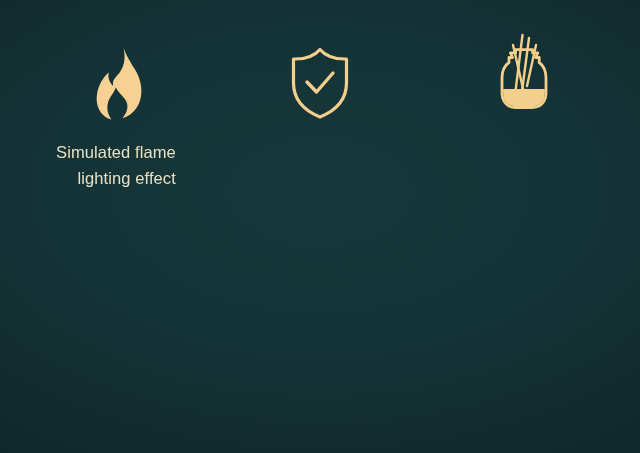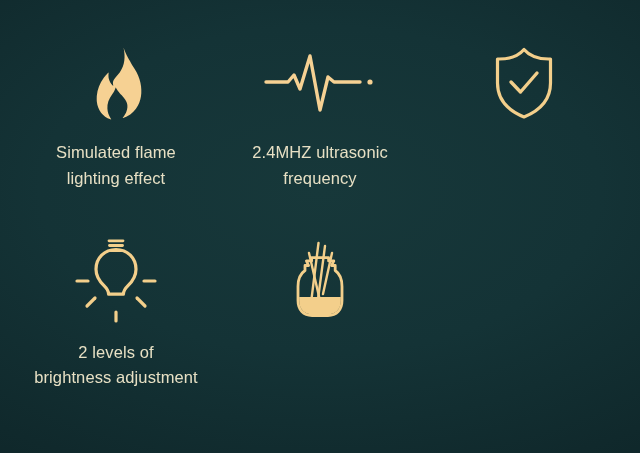--- a/index.html
+++ b/index.html
@@ -48,21 +48,21 @@
     display: flex;
     align-items: center;
     justify-content: center;
   }
   .icon-wrap svg {
     display: block;
     overflow: visible;
   }
   .feature-label {
     margin-top: 14px;
-    text-align: center;
+    text-align: right;
     color: #e7e0c4;
     font-size: 16.5px;
     line-height: 1.55;
     letter-spacing: 0.1px;
     max-width: 205px;
     white-space: pre-line;
   }
   .feature-cell.row2 .feature-label {
     margin-top: 16px;
   }
@@ -76,62 +76,31 @@
     <div class="feature-cell">
       <div class="icon-wrap">
         <svg width="66" height="74" viewBox="0 0 66 74" aria-hidden="true">
           <path fill="#f6d193" d="M40.5 1.5c2.2 9.8 1.0 17.6-3.2 24.1-1.0 1.6-1.9 2.6-4.6 5.6-1.4 1.6-2.2 2.9-2.6 4.3-.2.8-.2 2.4 0 3.2.3 1.1.2 1.2-.4.7-2.0-1.7-3.4-4.2-4.0-7.1-.2-1.1-.3-3.9-.1-5.0.1-.5.1-.9 0-.9-.4 0-3.4 3.4-4.8 5.4-4.1 5.8-6.4 11.7-7.0 18.0-.1 1.3-.1 4.5 0 5.7.9 8.6 6.0 15.2 13.6 17.8.5.2.9.3.9.2 0-.0-.3-.5-.6-1.0-2.0-3.1-3.1-6.3-3.3-9.9-.3-5.0 1.3-9.6 5.0-14.6 1.6-2.2 2.5-3.9 3.0-5.7.2-.7.3-1.0.4-.8.3.7 1.6 2.7 2.6 4.0.6.8 2.0 2.4 3.1 3.6 3.3 3.6 4.6 5.5 5.4 8.0.9 2.7.7 5.8-.6 8.9-.6 1.5-2.0 3.8-3.0 5.1-.4.5-.7.9-.6.9.3 0 2.9-1.0 4.1-1.6 4.9-2.4 8.8-6.2 11.3-11.2 1.9-3.7 2.9-7.5 3.2-12.0.6-9.4-2.4-18.8-8.9-27.8C46.0 13.0 43.5 10.0 40.5 1.5z"></path>
         </svg>
       </div>
       <div class="feature-label">Simulated flame
 lighting effect</div>
     </div>
 
-    <div class="feature-cell">
-      <div class="icon-wrap">
-        <svg width="112" height="64" viewBox="0 0 112 64" aria-hidden="true">
-          <polyline points="2,31 24,31 30,24 36,38 46,5 56,59 64,26 70,31 96,31" fill="none" stroke="#f6d193" stroke-width="3.4" stroke-linecap="round" stroke-linejoin="round"></polyline>
-          <circle cx="106" cy="31" r="2.6" fill="#f6d193"></circle>
-        </svg>
-      </div>
-      <div class="feature-label">2.4MHZ ultrasonic
-frequency</div>
-    </div>
 
     <div class="feature-cell">
       <div class="icon-wrap">
         <svg width="66" height="76" viewBox="0 0 66 76" aria-hidden="true">
           <path d="M33 4.5 C27 11.5 18.5 14.0 8.5 14.0 L6.5 14.0 L6.5 38.0 C6.5 54.0 17.0 65.5 33 72.0 C49 65.5 59.5 54.0 59.5 38.0 L59.5 14.0 L57.5 14.0 C47.5 14.0 39 11.5 33 4.5 Z" fill="none" stroke="#f3cf8b" stroke-width="3.2" stroke-linejoin="round"></path>
           <polyline points="20,37 29.5,47 46,28" fill="none" stroke="#f3cf8b" stroke-width="3.4" stroke-linecap="round" stroke-linejoin="round"></polyline>
         </svg>
       </div>
     </div>
 
 
-    <div class="feature-cell row2">
-      <div class="icon-wrap">
-        <svg width="86" height="82" viewBox="0 0 86 82" aria-hidden="true">
-          <g stroke="#f3cf8b" stroke-width="3.2" stroke-linecap="round" fill="none">
-            <line x1="4" y1="41" x2="15" y2="41"></line>
-            <line x1="71" y1="41" x2="82" y2="41"></line>
-            <line x1="14" y1="66" x2="22" y2="58"></line>
-            <line x1="64" y1="58" x2="72" y2="66"></line>
-            <line x1="43" y1="72" x2="43" y2="81"></line>
-          </g>
-          <path d="M43 9.5 C31.5 9.5 23 18.2 23 29.2 C23 36.0 26.2 41.0 31.0 45.6 C34.2 48.7 35.6 51.0 35.6 54.2 L50.4 54.2 C50.4 51.0 51.8 48.7 55.0 45.6 C59.8 41.0 63 36.0 63 29.2 C63 18.2 54.5 9.5 43 9.5 Z" fill="none" stroke="#f3cf8b" stroke-width="3.2" stroke-linejoin="round"></path>
-          <g stroke="#f3cf8b" stroke-width="2.8" stroke-linecap="round" fill="none">
-            <line x1="37.5" y1="10.5" x2="48.5" y2="10.5"></line>
-            <line x1="36.5" y1="5.5" x2="49.5" y2="5.5"></line>
-            <line x1="36" y1="0.8" x2="50" y2="0.8"></line>
-          </g>
-        </svg>
-      </div>
-      <div class="feature-label">2 levels of
-brightness adjustment</div>
-    </div>
 
     <div class="feature-cell row2">
       <div class="icon-wrap">
         <svg width="66" height="82" viewBox="0 0 66 82" aria-hidden="true">
           <g stroke="#f3cf8b" stroke-width="2.4" stroke-linecap="round" fill="none">
             <line x1="31.5" y1="3" x2="24" y2="63"></line>
             <line x1="38" y1="6" x2="30.5" y2="63"></line>
             <line x1="22" y1="13" x2="33.5" y2="63"></line>
             <line x1="45" y1="13" x2="36" y2="54"></line>
           </g>

